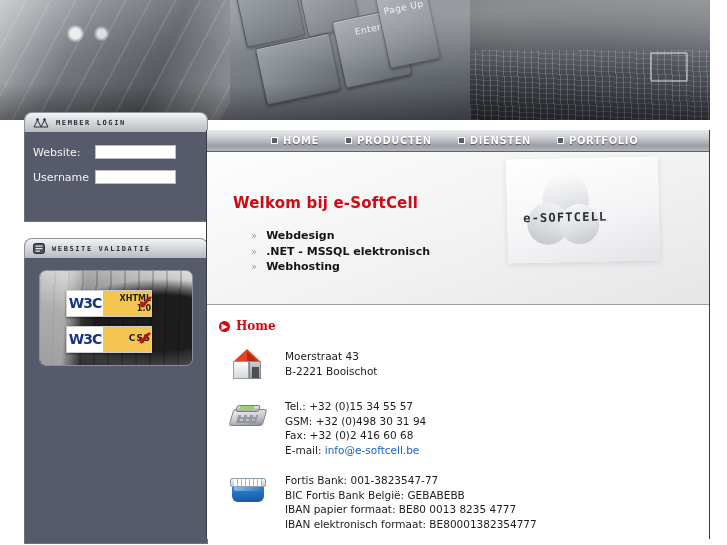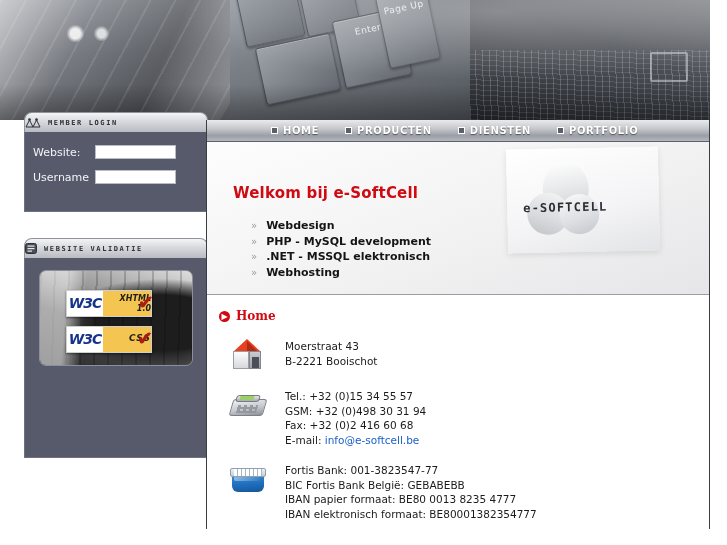--- a/index.html
+++ b/index.html
@@ -111,40 +111,41 @@
   .panel-head {
     position: relative;
     height: 20px;
     border-radius: 8px 8px 0 0;
     background: linear-gradient(180deg, #f3f4f6 0%, #d7d9dd 45%, #b8bbc1 100%);
     border: 1px solid #8f939b;
     border-bottom: none;
     box-sizing: border-box;
     display: flex;
     align-items: center;
+    padding-left: 8px;
   }
   .panel-head .ph-label {
     font-size: 7px;
     letter-spacing: 1.6px;
     color: #2d3038;
     font-weight: bold;
     font-family: "DejaVu Sans Mono", "Liberation Mono", monospace;
     margin-left: 7px;
     white-space: nowrap;
   }
 
   .panel-body {
     background: #565a6b;
     border: 1px solid #6d7180;
     border-top: none;
     box-sizing: border-box;
   }
 
   #login-panel .panel-body {
-    height: 80px;
+    height: 90px;
     padding: 9px 0 0 8px;
   }
   .form-row {
     display: flex;
     align-items: center;
     height: 22px;
     margin-bottom: 3px;
   }
   .form-row .f-label {
     color: #f2f3f5;
@@ -178,24 +179,23 @@
     letter-spacing: 1px;
     text-align: center;
     line-height: 16px;
     font-family: "DejaVu Sans Mono", "Liberation Mono", monospace;
     cursor: pointer;
     padding: 0;
   }
 
   #valid-panel { position: absolute; left: 0; top: 126px; width: 184px; }
   #valid-panel .panel-body {
-    height: 200px;
+    height: 286px;
     padding: 12px 0 16px 0;
     text-align: center;
-    font-style: italic;
   }
   .w3c-box {
     width: 152px; height: 94px;
     margin: 0 auto;
     border: 1px solid #8c909c;
     border-radius: 7px;
     overflow: hidden;
     position: relative;
     background:
       linear-gradient(200deg, #dedede 0%, #9a9a9a 35%, #4a4a4a 60%, #2b2b2b 100%);
@@ -249,21 +249,21 @@
     color: #b01b14;
     font-size: 19px;
     font-weight: bold;
     line-height: 19px;
     text-shadow: 0 0 1px #7d0f0a;
   }
 
   
   #main {
     position: absolute;
-    left: 206px; top: 120px;
+    left: 206px; top: 130px;
     width: 504px;
     height: 409px;
     background: #ffffff;
     border-left: 1px solid #3a3d44;
     border-right: 1px solid #3a3d44;
     box-sizing: border-box;
   }
   #navbar {
     height: 22px;
     background: linear-gradient(180deg, #e9eaec 0%, #c7c9ce 40%, #9b9ea6 75%, #b4b7bd 100%);
@@ -639,23 +639,20 @@
       </div>
     </div>
 
     <div id="hero">
       <div id="hero-title">Welkom bij e-SoftCell</div>
       <ul id="hero-list">
         <li>
           <span class="chev">»</span><span>Webdesign</span>
         </li>
         <li>
-          <span class="chev">»</span><span>PHP - MySQL development</span>
-        </li>
-        <li>
           <span class="chev">»</span><span>.NET - MSSQL elektronisch</span>
         </li>
         <li>
           <span class="chev">»</span><span>Webhosting</span>
         </li>
       </ul>
 
       <div class="logo-card">
         <div class="logo-blob-top"></div>
         <div class="logo-blob-l"></div>

